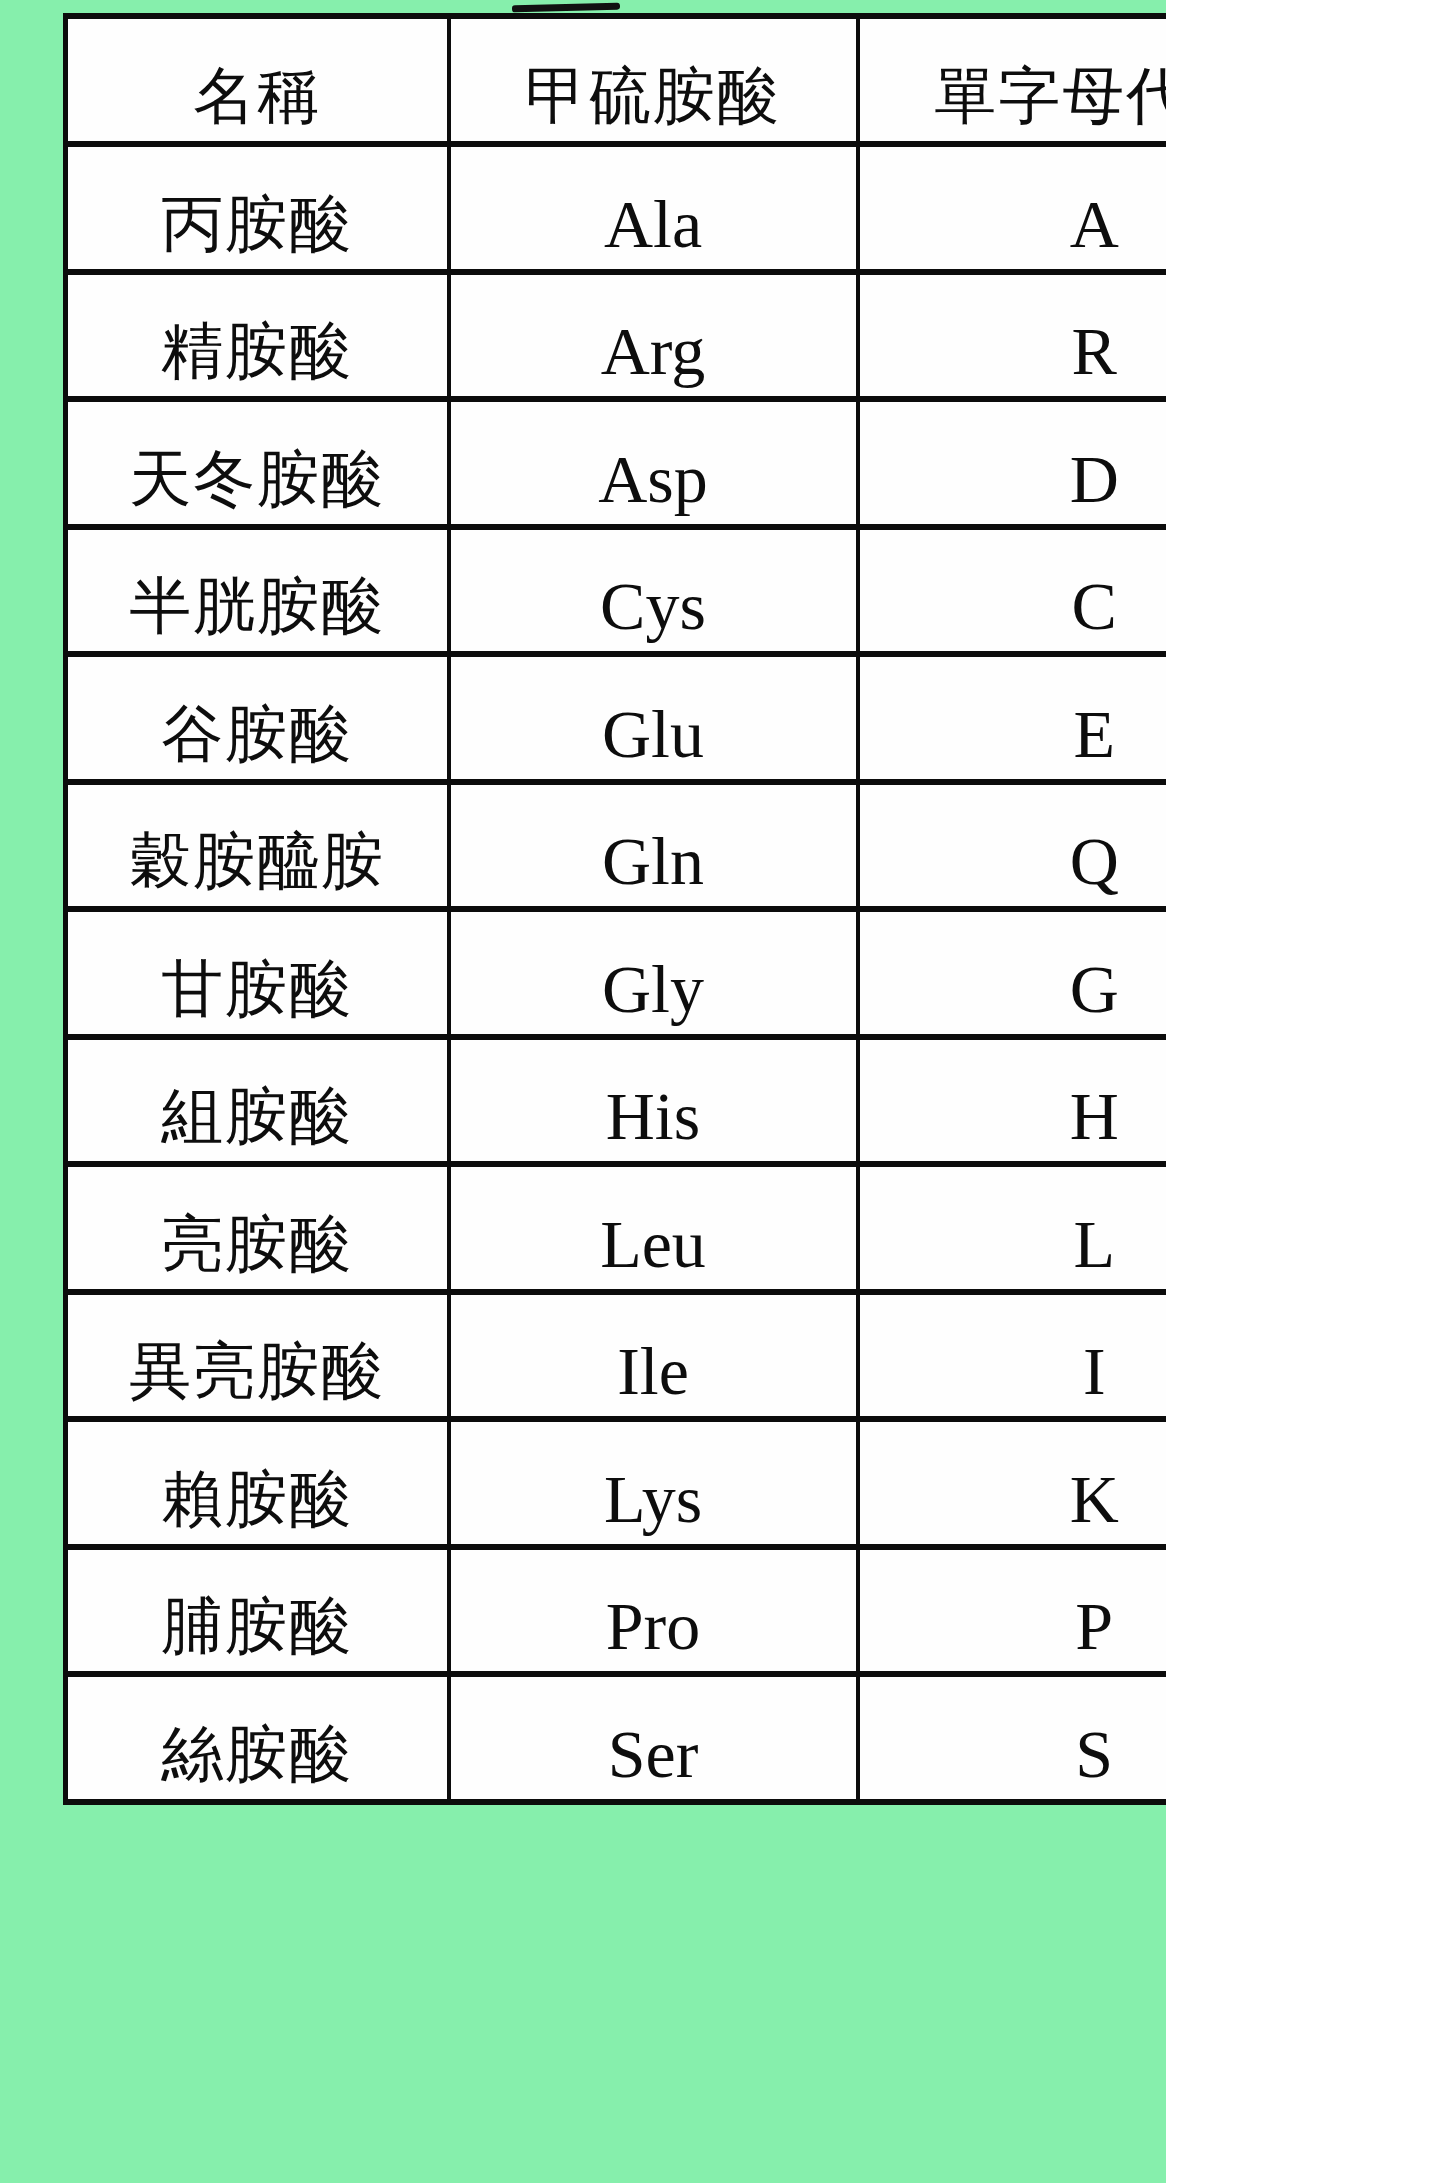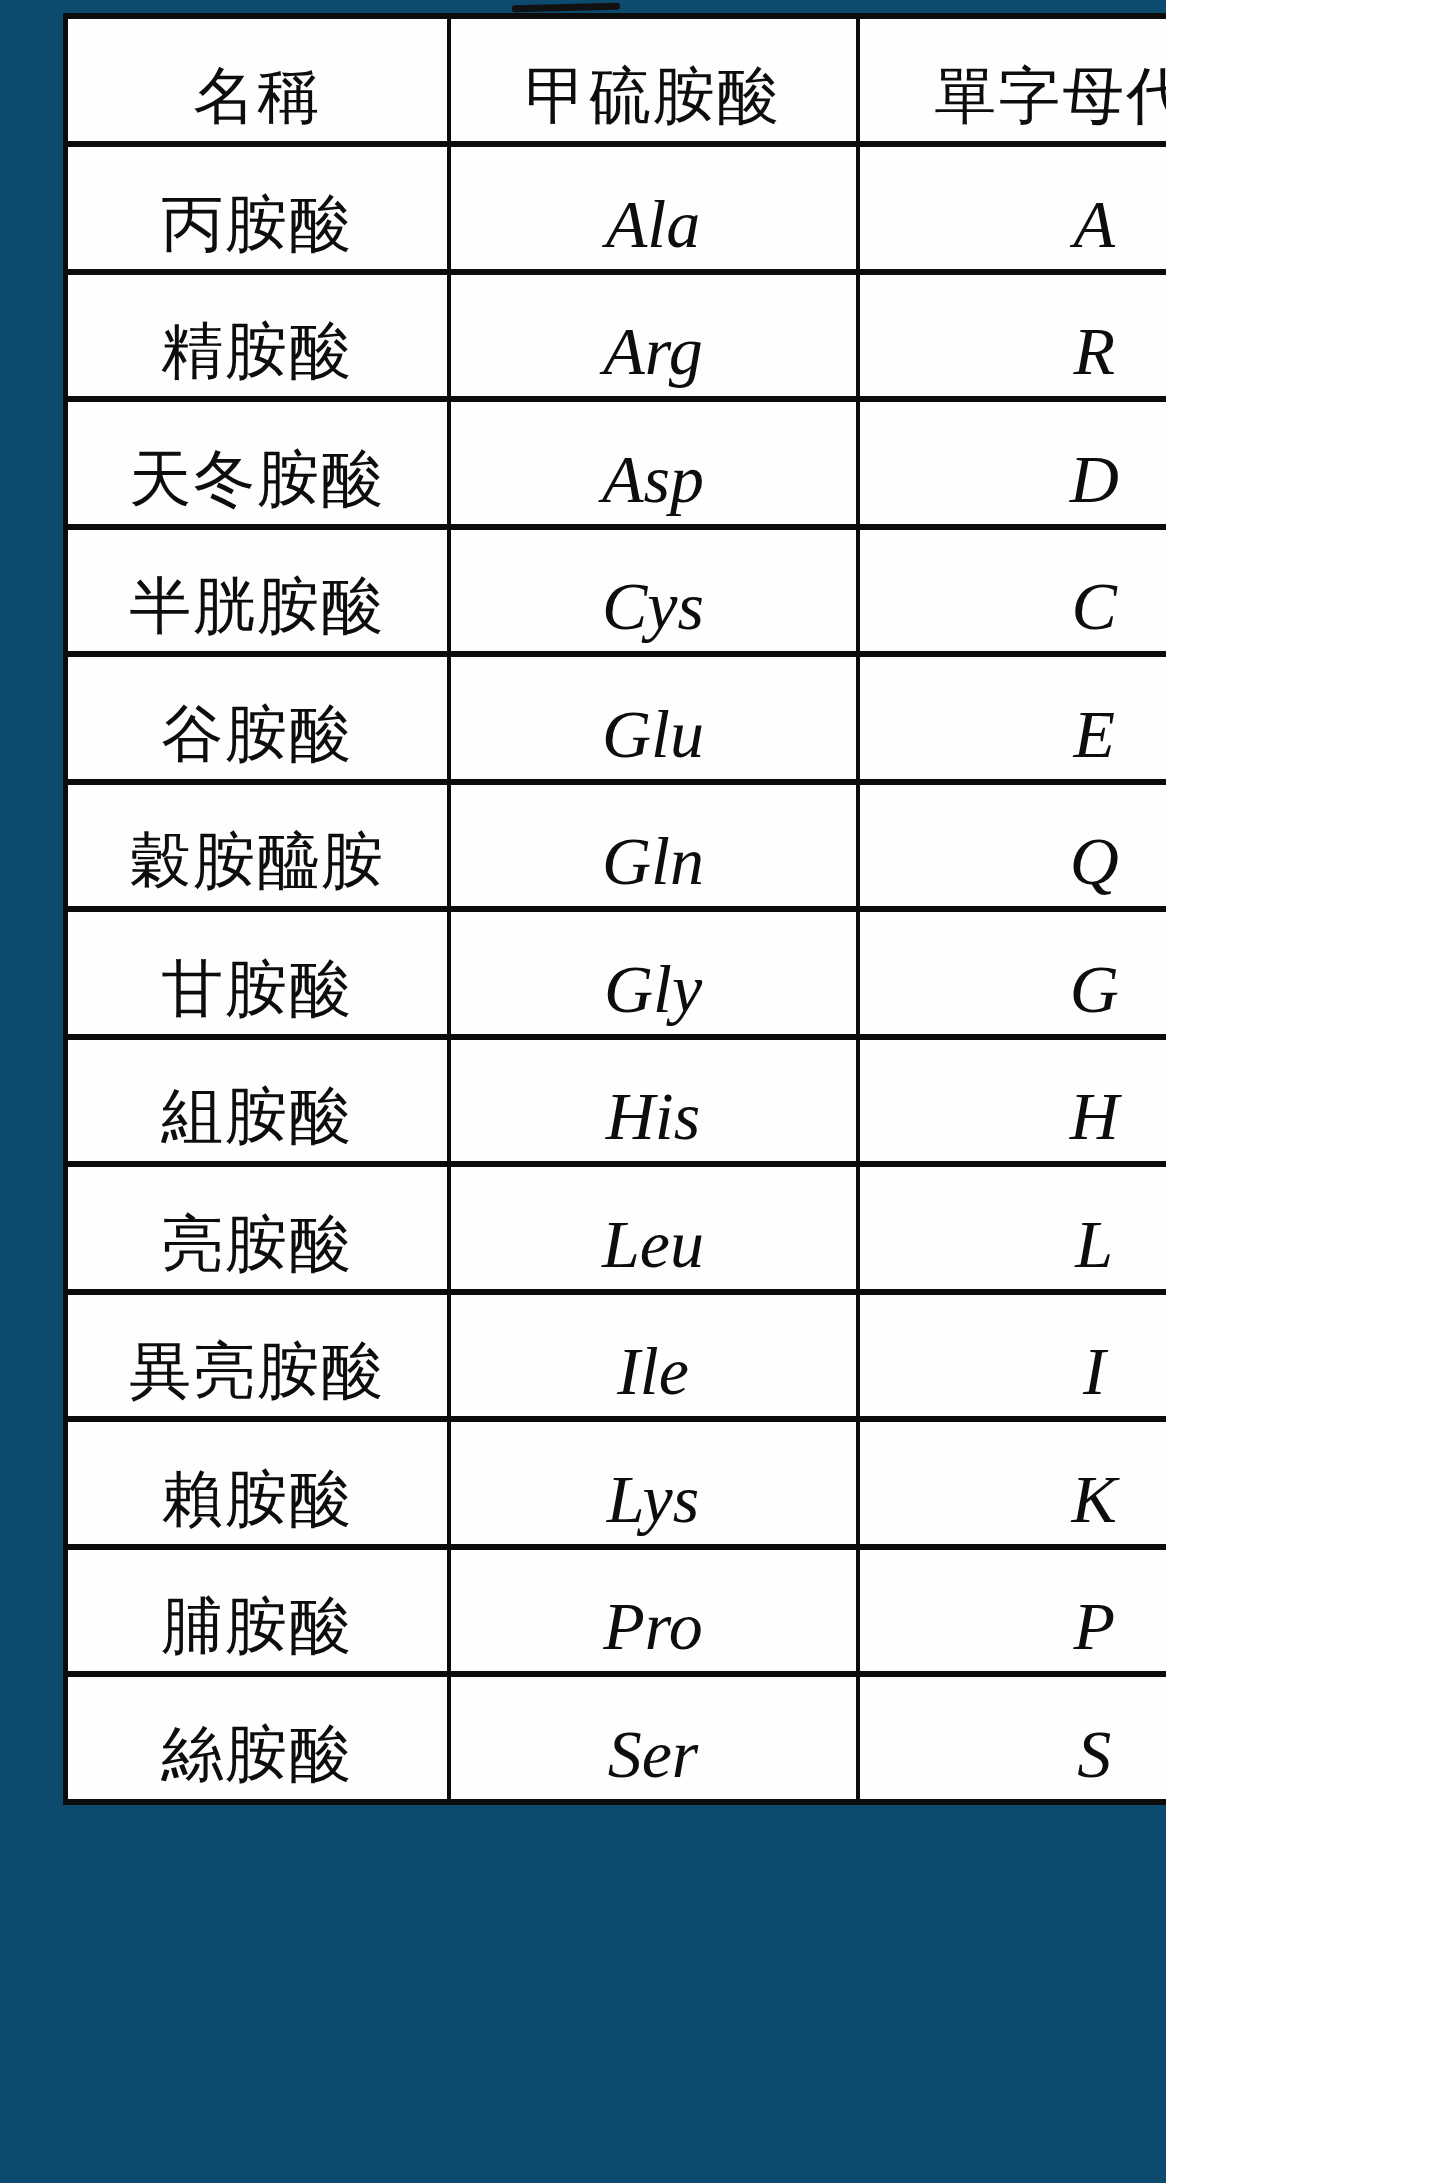--- a/index.html
+++ b/index.html
@@ -4,21 +4,21 @@
 <style>
   html, body {
     margin: 0;
     padding: 0;
     background: #ffffff;
   }
   .page {
     position: relative;
     width: 1166px;
     height: 2183px;
-    background: #0c4a6e;
+    background: #86efac;
     overflow: hidden;
     font-family: "Liberation Serif", "DejaVu Serif", serif;
     color: #0d0d0d;
   }
   
   .scan-smudge {
     position: absolute;
     left: 512px;
     top: 4px;
     width: 108px;
@@ -60,21 +60,21 @@
   .aa-table thead tr { height: 128px; }
   .aa-table tbody tr { height: 127.5px; }
   
   .cell-inner {
     position: relative;
     top: 16px;
     display: block;
     line-height: 1;
   }
   .c-cjk  { font-size: 62px; letter-spacing: 2px; }
-  .c-code { font-size: 68px; font-style: italic; }
+  .c-code { font-size: 68px; }
 </style>
 </head>
 <body>
 
 <div class="page">
   <div class="scan-smudge"></div>
   <div class="scan-smudge2"></div>
 
   <table class="aa-table">
     <colgroup>

